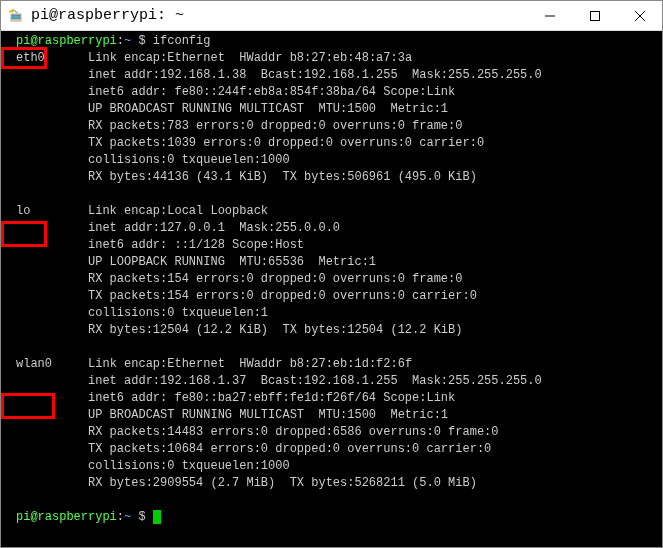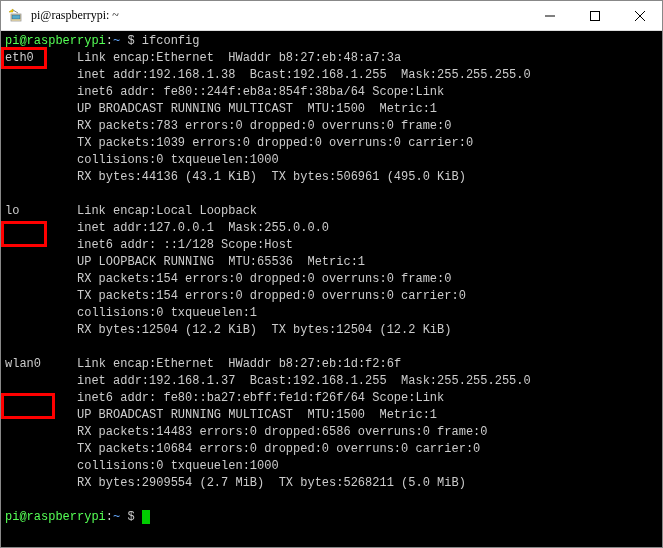--- a/index.html
+++ b/index.html
@@ -1,24 +1,24 @@
 <!DOCTYPE html>
 <html><head>
 <meta charset="utf-8">
 <style>
   * { margin: 0; padding: 0; box-sizing: border-box; }
   html, body { width: 663px; height: 548px; font-family: 'Consolas', 'Courier New', monospace; overflow: hidden; }
   .window { width: 663px; height: 548px; border: 1px solid #888; background: #fff; display: flex; flex-direction: column; }
   .titlebar { height: 30px; background: #fff; display: flex; align-items: center; border-bottom: 1px solid #ddd; }
   .titlebar-icon { width: 18px; height: 18px; margin-left: 6px; }
-  .titlebar-title { flex: 1; font-size: 12px; font-family: Liberation Serif, serif; padding-left: 6px; color: #000; }
+  .titlebar-title { flex: 1; font-size: 15px; font-family: Liberation Mono, monospace; padding-left: 6px; color: #000; }
   .titlebar-controls { display: flex; height: 100%; }
   .titlebar-btn { width: 45px; height: 100%; display: flex; align-items: center; justify-content: center; font-family: 'Segoe UI', sans-serif; font-size: 13px; color: #000; }
   .titlebar-btn svg { stroke: #000; }
-  .terminal { flex: 1; background: #000; color: #ccc; font-size: 12px; line-height: 17px; padding: 2px 4px; white-space: pre; overflow: hidden; position: relative; }
+  .terminal { flex: 1; background: #000; color: #ccc; font-size: 12px; line-height: 17px; padding: 2px 15px; white-space: pre; overflow: hidden; position: relative; }
   .prompt-user { color: #5f5; }
   .prompt-sep { color: #ccc; }
   .prompt-path { color: #6af; }
   .cursor { display: inline-block; width: 8px; height: 14px; background: #0c0; vertical-align: middle; }
   .highlight-box { position: absolute; border: 3px solid #f00; pointer-events: none; }
   .hl-eth0 { left: 0px; top: 16px; width: 46px; height: 22px; }
   .hl-lo { left: 0px; top: 190px; width: 46px; height: 26px; }
   .hl-wlan0 { left: 0px; top: 362px; width: 54px; height: 26px; }
 </style>
 </head>

